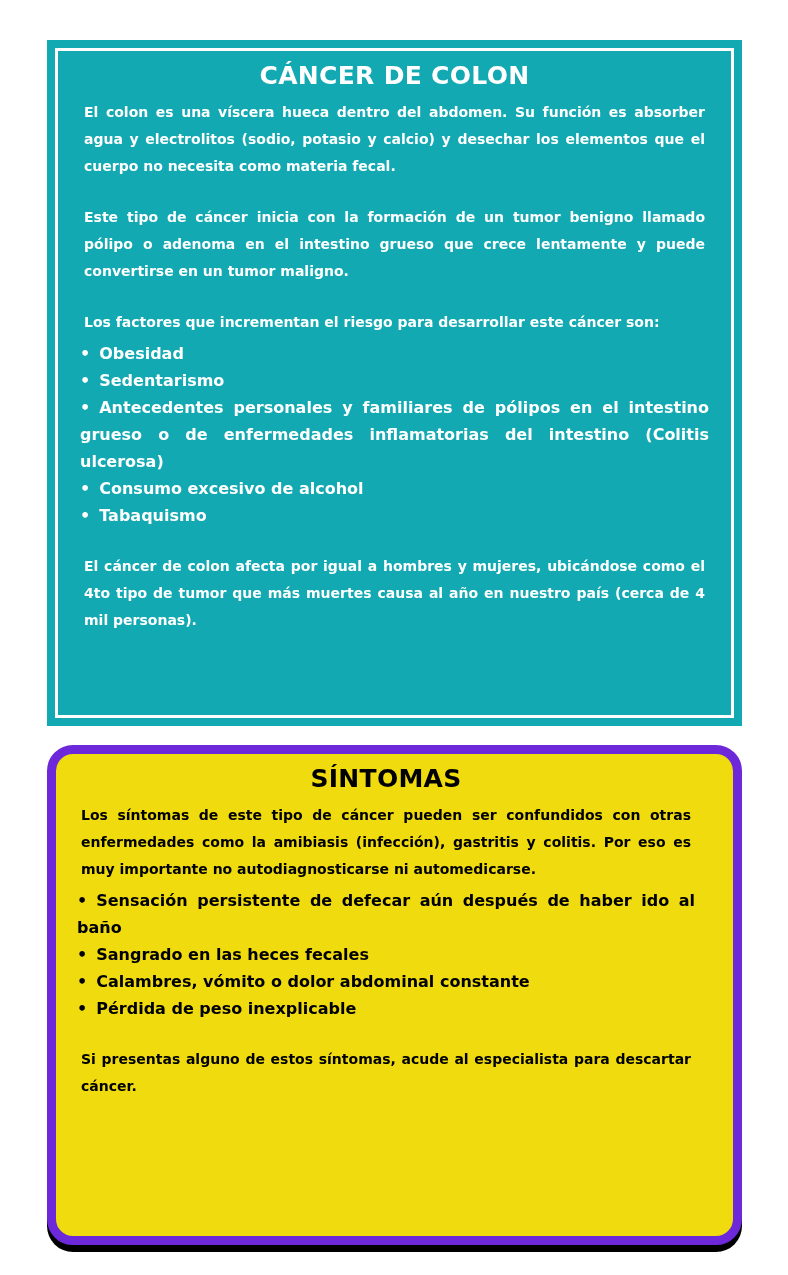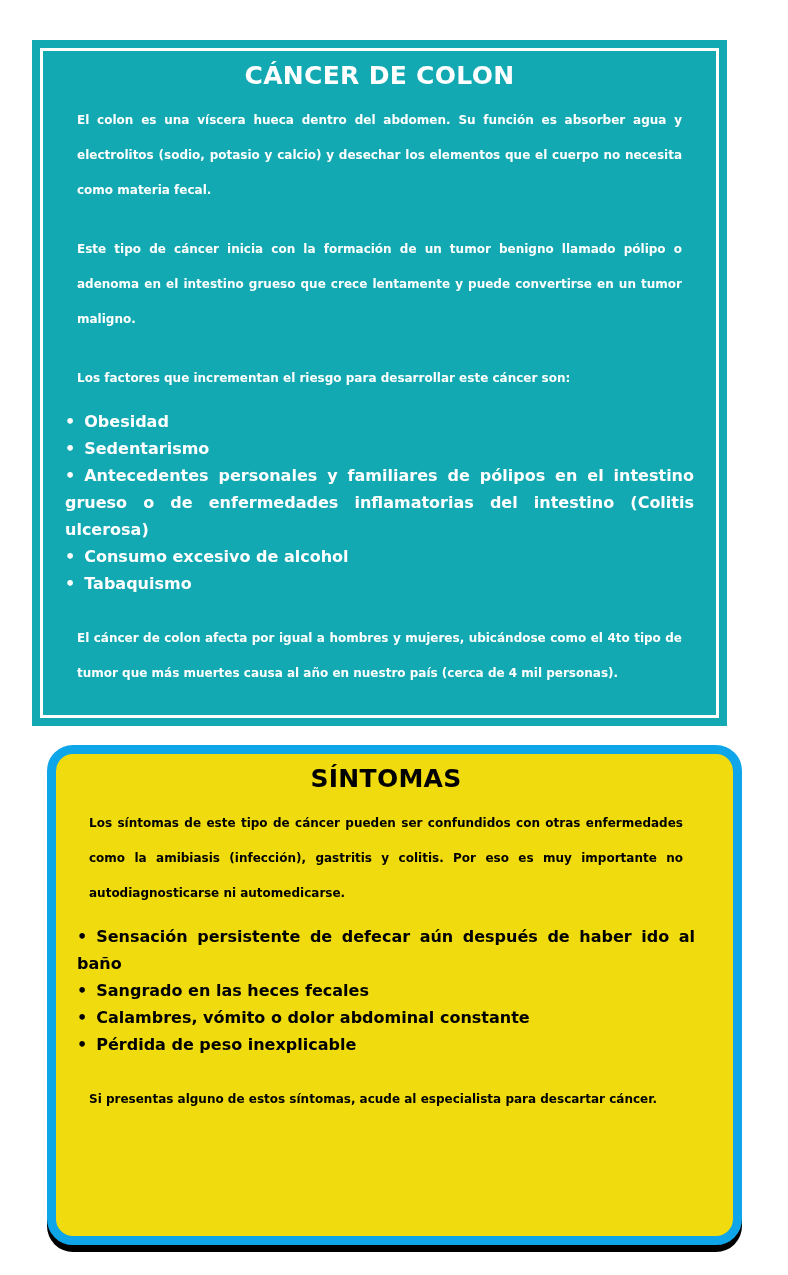--- a/index.html
+++ b/index.html
@@ -17,21 +17,21 @@
   .canvas {
     position: relative;
     width: 788px;
     height: 1275px;
     overflow: hidden;
   }
 
   
   .card-teal {
     position: absolute;
-    left: 32px;
+    left: 47px;
     top: 40px;
     width: 695px;
     height: 686px;
     box-sizing: border-box;
     background: #12A9B2;
     padding: 8px;
     color: #ffffff;
   }
   .card-teal-inner {
     box-sizing: border-box;
@@ -43,23 +43,23 @@
   .card-title {
     margin: 4px 0 8px 0;
     font-size: 25px;
     line-height: 30px;
     text-align: center;
     letter-spacing: 0.3px;
   }
 
   
   .para {
-    margin: 12px;
-    font-size: 12px;
-    line-height: 35px;
+    margin: 4px;
+    font-size: 14px;
+    line-height: 27px;
     text-align: justify;
     text-align-last: left;
   }
   .gap { margin-top: 24px; }
   .list { margin: 0; }
   .list-item {
     font-size: 16px;
     line-height: 27px;
     text-align: justify;
     text-align-last: left;
@@ -71,21 +71,21 @@
 
   
   .card-yellow {
     position: absolute;
     left: 47px;
     top: 745px;
     width: 695px;
     height: 500px;
     box-sizing: border-box;
     background: #F0DB0E;
-    border: 9px solid #0ea5e9;
+    border: 9px solid #6d28d9;
     border-radius: 26px;
     box-shadow: 0 7px 0 #000000;
     padding: 6px 38px 8px 21px;
     color: #000000;
     overflow: hidden;
   }
 </style>
 </head>
 <body>
 

